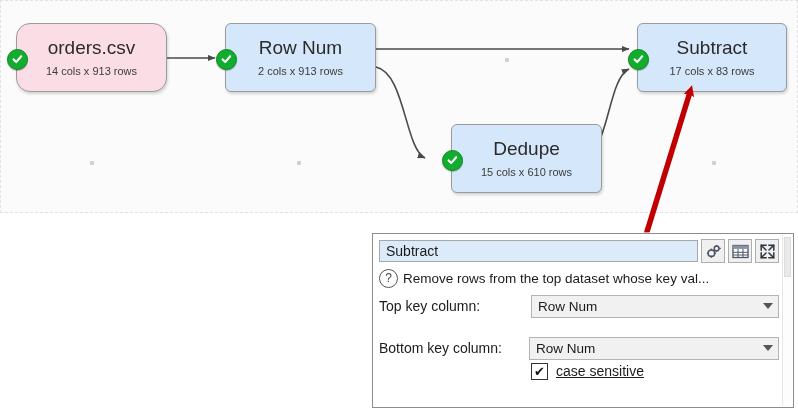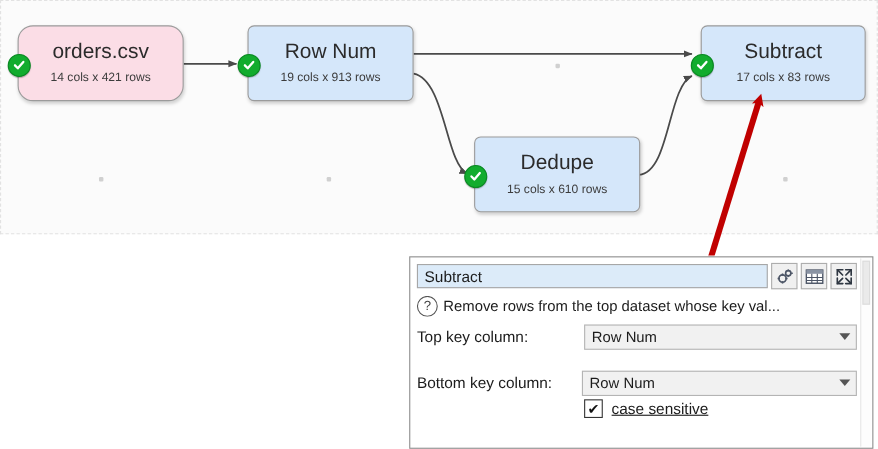--- a/index.html
+++ b/index.html
@@ -105,34 +105,34 @@
     <path d="M580,158 C608,156 606,78 628,68" stroke="#4a4a4a" stroke-width="1.6" fill="none" marker-end="url(#ah)"></path>
   </svg>
 
   <div class="node pink" style="left:15px;top:22px;width:151px;height:69px;">
     <div class="badge">
       <svg width="11" height="11" viewBox="0 0 11 11">
           <path d="M1.6,5.4 L4.2,8.1 L9.2,2.3" stroke="#ffffff" stroke-width="2.1" fill="none" stroke-linecap="round" stroke-linejoin="round"></path>
         </svg>
     </div>
     <div class="ttl">orders.csv</div>
-    <div class="sub">14 cols x 421 rows</div>
+    <div class="sub">14 cols x 913 rows</div>
   </div>
 
   <div class="node blue" style="left:224px;top:22px;width:151px;height:69px;">
     <div class="badge">
       <svg width="11" height="11" viewBox="0 0 11 11">
           <path d="M1.6,5.4 L4.2,8.1 L9.2,2.3" stroke="#ffffff" stroke-width="2.1" fill="none" stroke-linecap="round" stroke-linejoin="round"></path>
         </svg>
     </div>
     <div class="ttl">Row Num</div>
-    <div class="sub">19 cols x 913 rows</div>
-  </div>
-
-  <div class="node blue" style="left:430px;top:123px;width:151px;height:69px;">
+    <div class="sub">2 cols x 913 rows</div>
+  </div>
+
+  <div class="node blue" style="left:450px;top:123px;width:151px;height:69px;">
     <div class="badge">
       <svg width="11" height="11" viewBox="0 0 11 11">
           <path d="M1.6,5.4 L4.2,8.1 L9.2,2.3" stroke="#ffffff" stroke-width="2.1" fill="none" stroke-linecap="round" stroke-linejoin="round"></path>
         </svg>
     </div>
     <div class="ttl">Dedupe</div>
     <div class="sub">15 cols x 610 rows</div>
   </div>
 
   <div class="node blue" style="left:636px;top:22px;width:150px;height:69px;">

